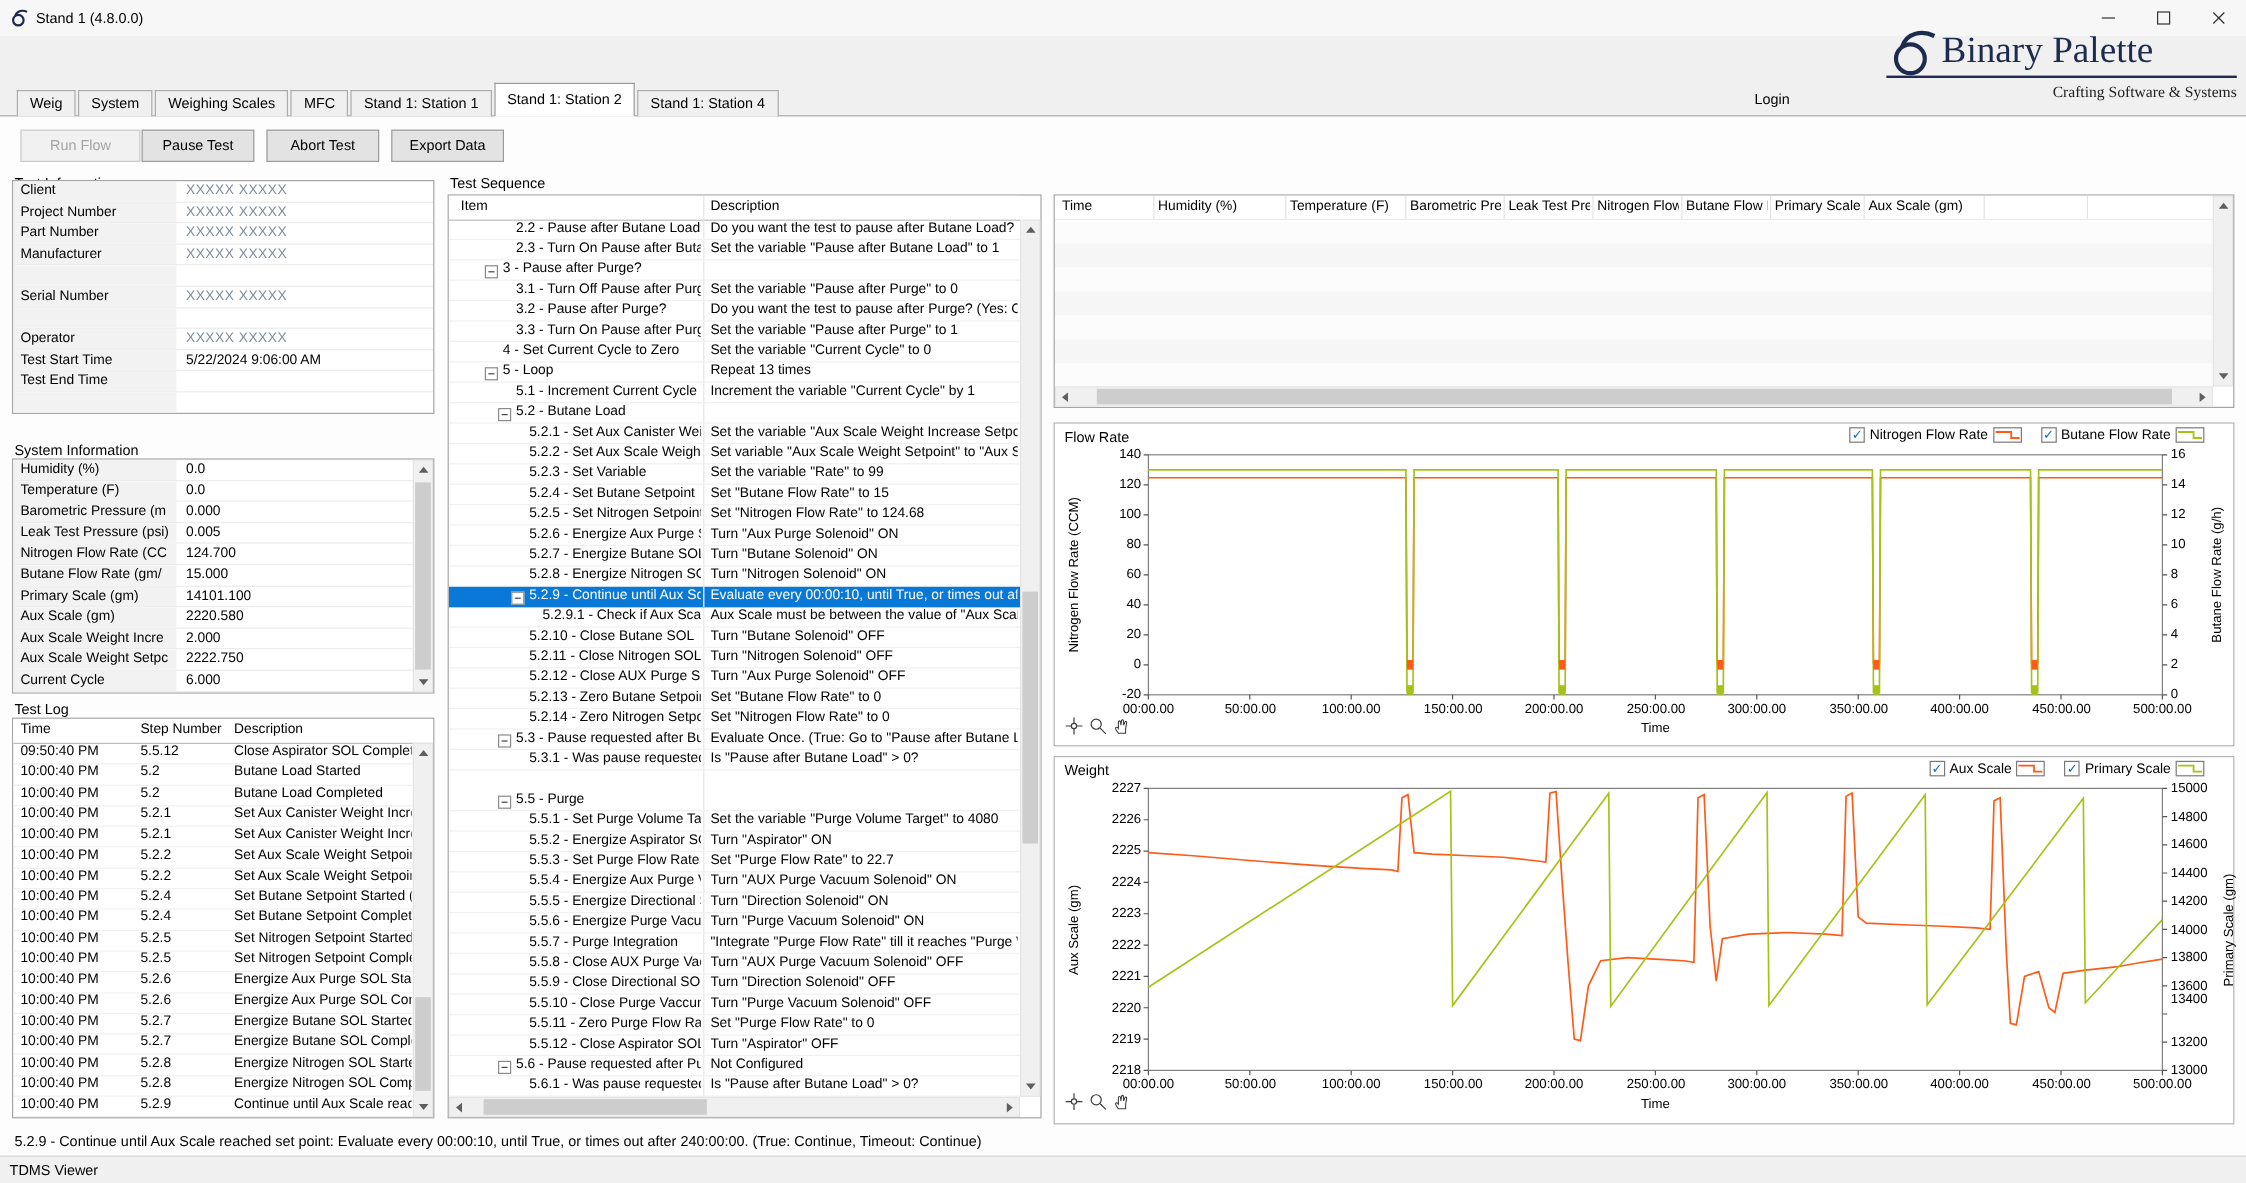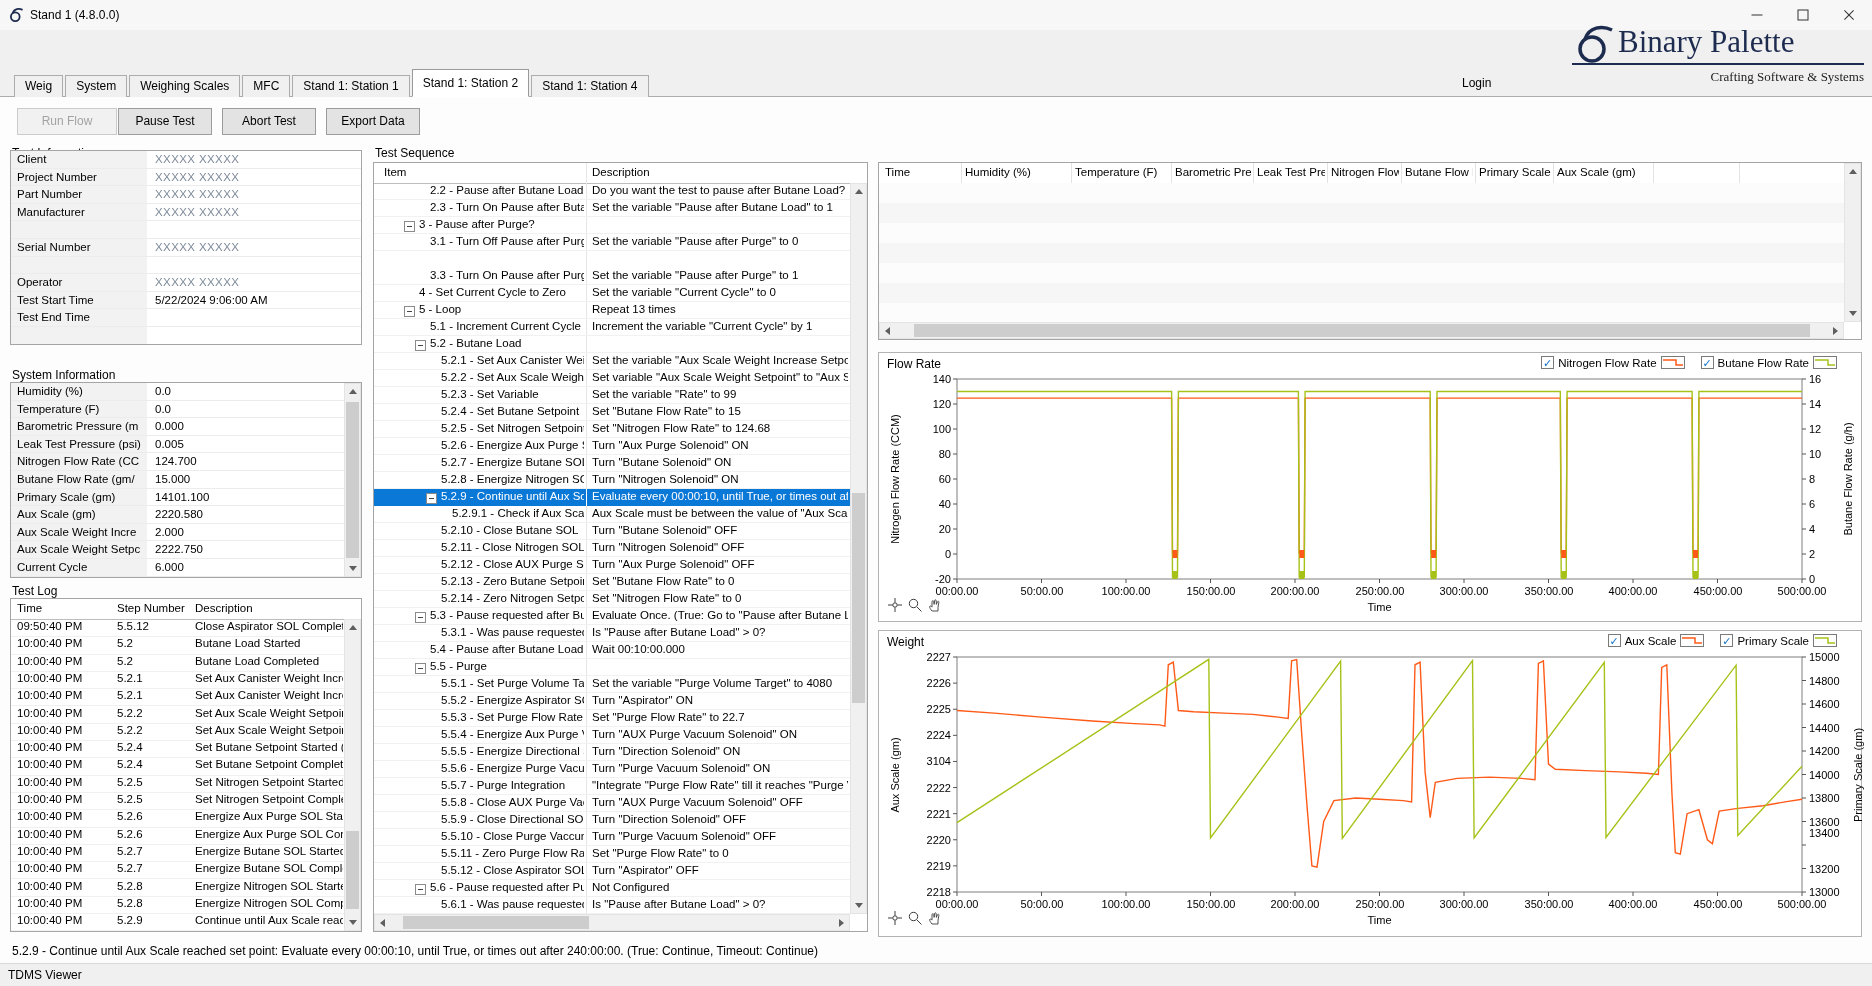--- a/index.html
+++ b/index.html
@@ -371,20 +371,24 @@
           <div class="expbox" style="left: 30px;">
             <div class="expminus"></div>
           </div>
           <div class="titem" style="left: 45px; width: 165px;">3 - Pause after Purge?</div>
           <div class="tdesc"></div>
         </div>
         <div class="trow" style="top: 51px;">
           <div class="titem" style="left: 56px; width: 154px;">3.1 - Turn Off Pause after Purge</div>
           <div class="tdesc">Set the variable "Pause after Purge" to 0</div>
         </div>
+        <div class="trow" style="top: 68px;">
+          <div class="titem" style="left: 56px; width: 154px;">3.2 - Pause after Purge?</div>
+          <div class="tdesc">Do you want the test to pause after Purge? (Yes: C</div>
+        </div>
         <div class="trow" style="top: 85px;">
           <div class="titem" style="left: 56px; width: 154px;">3.3 - Turn On Pause after Purge</div>
           <div class="tdesc">Set the variable "Pause after Purge" to 1</div>
         </div>
         <div class="trow" style="top: 102px;">
           <div class="titem" style="left: 45px; width: 165px;">4 - Set Current Cycle to Zero</div>
           <div class="tdesc">Set the variable "Current Cycle" to 0</div>
         </div>
         <div class="trow" style="top: 119px;">
           <div class="expbox" style="left: 30px;">
@@ -471,24 +475,20 @@
         <div class="trow" style="top: 425px;">
           <div class="expbox" style="left: 41px;">
             <div class="expminus"></div>
           </div>
           <div class="titem" style="left: 56px; width: 154px;">5.3 - Pause requested after Buta</div>
           <div class="tdesc">Evaluate Once. (True: Go to "Pause after Butane Lo</div>
         </div>
         <div class="trow" style="top: 442px;">
           <div class="titem" style="left: 67px; width: 143px;">5.3.1 - Was pause requested</div>
           <div class="tdesc">Is "Pause after Butane Load" &gt; 0?</div>
-        </div>
-        <div class="trow" style="top: 459px;">
-          <div class="titem" style="left: 56px; width: 154px;">5.4 - Pause after Butane Load</div>
-          <div class="tdesc">Wait 00:10:00.000</div>
         </div>
         <div class="trow" style="top: 476px;">
           <div class="expbox" style="left: 41px;">
             <div class="expminus"></div>
           </div>
           <div class="titem" style="left: 56px; width: 154px;">5.5 - Purge</div>
           <div class="tdesc"></div>
         </div>
         <div class="trow" style="top: 493px;">
           <div class="titem" style="left: 67px; width: 143px;">5.5.1 - Set Purge Volume Targ</div>
@@ -778,21 +778,21 @@
         <line x1="754" y1="261" x2="754" y2="265" stroke="#555"></line>
         <line x1="838.5" y1="261" x2="838.5" y2="265" stroke="#555"></line>
         <line x1="923" y1="261" x2="923" y2="265" stroke="#555"></line>
         <path d="M78.0 79.5 L115.2 82.1 L162.5 86.1 L213.2 90.0 L255.4 92.6 L280.8 93.9 L285.9 95.2 L289.3 33.8 L294.3 31.2 L299.4 79.5 L314.6 80.8 L345.0 82.1 L373.8 83.4 L399.1 86.1 L409.2 87.4 L412.6 29.9 L417.7 28.6 L422.8 104.3 L427.8 172.2 L432.9 234.9 L438.0 236.2 L444.7 190.5 L454.9 169.6 L476.8 167.0 L500.5 168.3 L524.2 169.6 L532.6 170.9 L536.0 33.8 L541.1 31.2 L546.1 140.9 L551.2 186.6 L556.3 151.3 L578.2 147.4 L610.4 146.1 L642.5 147.4 L656.0 148.7 L659.4 32.5 L664.4 29.9 L669.5 133.1 L676.3 138.3 L706.7 139.6 L740.5 140.9 L767.5 142.2 L779.4 143.5 L782.7 36.4 L787.8 33.8 L792.9 161.8 L796.3 221.8 L801.3 223.1 L808.1 182.7 L819.9 178.7 L828.4 208.8 L833.4 212.7 L840.2 180.1 L858.8 177.4 L884.1 174.8 L906.1 170.9 L923.0 168.3" fill="none" stroke="#ff5a17" stroke-width="1.4"></path>
         <path d="M78.0 191.7 L329.8 28.4 L331.5 207.0 L461.6 30.1 L463.3 207.5 L593.5 29.5 L595.1 207.0 L725.3 31.3 L727.0 206.4 L857.1 34.2 L858.8 204.6 L923.0 135.3" fill="none" stroke="#a6c218" stroke-width="1.4"></path>
       </svg>
       <div class="ticklab r" style="left: 30px; top: 20px; width: 42px;">2227</div>
       <div class="ticklab r" style="left: 30px; top: 46px; width: 42px;">2226</div>
       <div class="ticklab r" style="left: 30px; top: 72px; width: 42px;">2225</div>
       <div class="ticklab r" style="left: 30px; top: 98px; width: 42px;">2224</div>
-      <div class="ticklab r" style="left: 30px; top: 124px; width: 42px;">3104</div>
+      <div class="ticklab r" style="left: 30px; top: 124px; width: 42px;">2223</div>
       <div class="ticklab r" style="left: 30px; top: 151px; width: 42px;">2222</div>
       <div class="ticklab r" style="left: 30px; top: 177px; width: 42px;">2221</div>
       <div class="ticklab r" style="left: 30px; top: 203px; width: 42px;">2220</div>
       <div class="ticklab r" style="left: 30px; top: 229px; width: 42px;">2219</div>
       <div class="ticklab r" style="left: 30px; top: 255px; width: 42px;">2218</div>
       <div class="ticklab" style="left: 930px; top: 20px; width: 40px;">15000</div>
       <div class="ticklab" style="left: 930px; top: 44px; width: 40px;">14800</div>
       <div class="ticklab" style="left: 930px; top: 67px; width: 40px;">14600</div>
       <div class="ticklab" style="left: 930px; top: 91px; width: 40px;">14400</div>
       <div class="ticklab" style="left: 930px; top: 114px; width: 40px;">14200</div>

